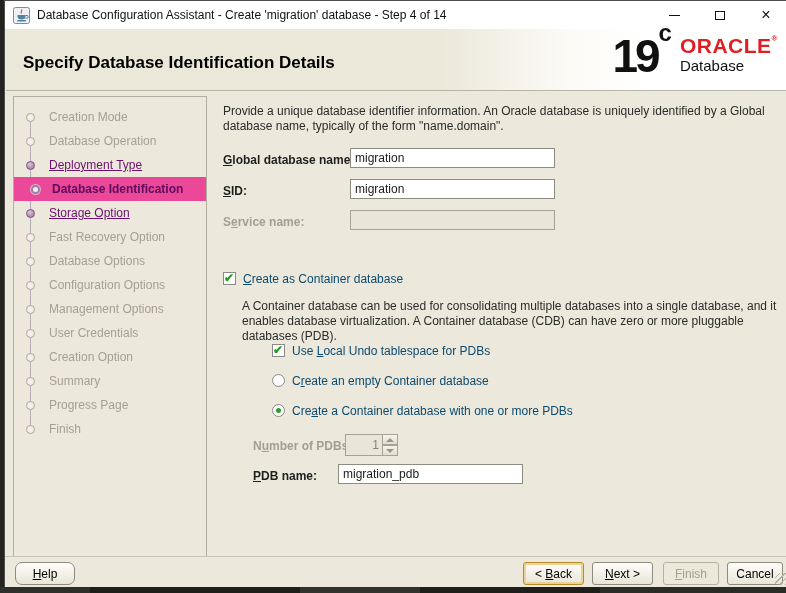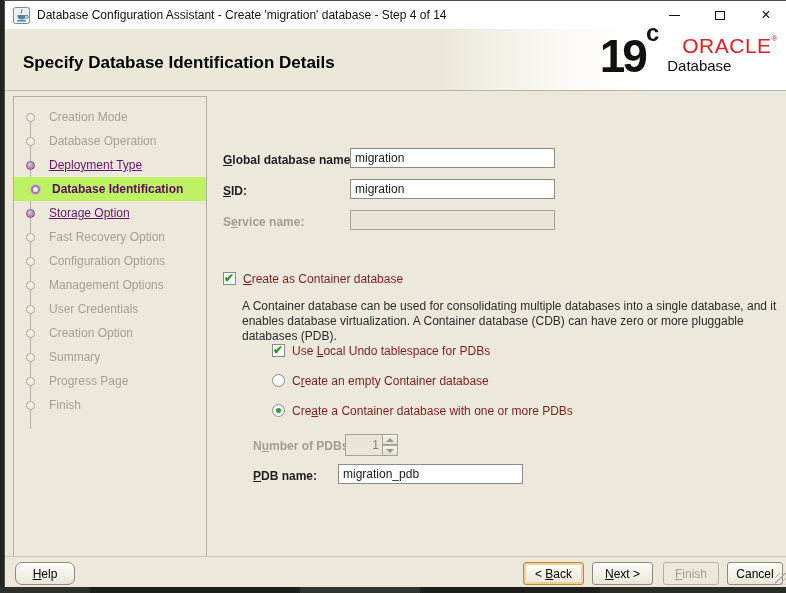--- a/index.html
+++ b/index.html
@@ -24,52 +24,52 @@
 
   
   .header { position:absolute; left:1px; top:28px; width:784px; height:62px;
     background:linear-gradient(90deg,#ebe7d9 0%,#ebe7d9 55%,#fcfbf7 72%,#ffffff 82%);
     border-bottom:1px solid #b9b5a6; }
   .page-title { position:absolute; left:17px; top:24px; font-size:17px; font-weight:bold; color:#000; }
   .logo { position:absolute; right:12px; top:6px; display:flex; align-items:flex-start; }
   .v19 { font-size:46px; font-weight:bold; color:#111; letter-spacing:-3px; line-height:0.95; }
   .vc  { font-size:24px; font-weight:bold; color:#111; position:relative; top:-16px; margin-left:1px; }
   .brandcol { margin-left:8px; padding-bottom:3px; }
-  .brand { font-size:21px; font-weight:normal; color:#e01e23; letter-spacing:0.5px; line-height:1;margin-left:15px; }
+  .brand { font-size:21px; font-weight:bold; color:#e01e23; letter-spacing:0.5px; line-height:1; }
   .regmark { font-size:8px; vertical-align:top; color:#e01e23; }
   .product { font-size:15px; color:#111; margin-top:1px; }
 
   
   .sidebar { position:absolute; left:8px; top:95px; width:194px; height:461px;
     background:#ece9dc; border:1px solid #b3afa0; padding-top:8px; }
   .connector { position:absolute; left:16px; top:20px; width:1px; height:312px; background:#b7abb7; }
   .step { position:relative; height:24px; display:flex; align-items:center; padding-left:12px; font-size:12px; }
   .dot { width:9px; height:9px; border-radius:50%; margin-right:14px; flex:0 0 auto; position:relative; z-index:2; }
   .step.pending .dot { background:#f1efe7; border:1px solid #a9a595; }
   .step.visited .dot { background:radial-gradient(circle at 35% 30%, #dcc6dc, #9a6f9a); border:1px solid #7d517d; }
-  .step.current  { background:#bef264;padding-left:19px; }
+  .step.current  { background:#ec4899;padding-left:19px; }
   .step.current .dot { width:9px; height:9px; border:2px solid #a47ca4; background:#f3eef3; box-shadow:0 0 0 1px #cdb9cd; margin-left:-2px; margin-right:12px; }
   .step.pending .step-label { color:#a5a192; }
   .step.visited .step-label { color:#6b116b; text-decoration:underline; cursor:pointer; }
   .step.current .step-label { color:#5c0a5c; font-weight:bold; }
 
   
   .content { position:absolute; left:210px; top:95px; width:568px; height:461px; font-size:12px; color:#2b2b2b; }
   .intro { position:absolute; left:8px; top:8px; width:556px; line-height:15px; }
   .fld-label { position:absolute; color:#1f1f1f;font-weight:bold; }
   .fld-label.disabled, .dis-text { color:#a39f90; }
   .mn { text-decoration:underline; }
   .txt { position:absolute; height:20px; border:1px solid #8f8b80; background:#fff; font:12px "Liberation Sans",sans-serif; padding:0 4px; color:#1a1a1a; }
   .txt:disabled, .txt.disabled { background:#e9e5d8; border-color:#a5a296; color:#8a867a; }
 
   .cb { position:absolute; width:13px; height:13px; background:#fff; border:1px solid #8a8a8a; display:inline-block; }
   .cb.checked::after { content:"✔"; position:absolute; left:0px; top:-2px; font-size:12px; font-weight:bold; color:#1f9d1f; }
   .rb { position:absolute; width:13px; height:13px; background:#fff; border:1px solid #8a8a8a; border-radius:50%; display:inline-block; }
   .rb.selected::after { content:""; position:absolute; left:3px; top:3px; width:5px; height:5px; border-radius:50%; background:#2a9f2a; }
-  .opt-label { position:absolute; color:#7f1d1d; }
+  .opt-label { position:absolute; color:#0c4a6e; }
 
   .spinner { position:absolute; left:130px; top:338px; width:53px; height:22px; display:flex; }
   .spin-input { width:38px; height:22px; border:1px solid #a5a296; background:#e9e5d8; font:12px "Liberation Sans",sans-serif; text-align:right; padding:0 3px; color:#8a867a; }
   .spin-btns { display:flex; flex-direction:column; width:15px; }
   .spin-btn { flex:1; border:1px solid #a5a296; border-left:none; background:linear-gradient(#f6f4ec,#e2deD0); position:relative; }
   .spin-btn.up::after { content:""; position:absolute; left:3px; top:3px; border-left:4px solid transparent; border-right:4px solid transparent; border-bottom:4px solid #9a968a; }
   .spin-btn.down::after { content:""; position:absolute; left:3px; top:3px; border-left:4px solid transparent; border-right:4px solid transparent; border-top:4px solid #9a968a; }
 
   
   .footer { position:absolute; left:0; bottom:0; width:100%; height:31px; border-top:1px solid #c9c5b5; }
@@ -143,20 +143,24 @@
       <div class="step visited">
           <span class="dot"></span>
           <span class="step-label">Storage Option</span>
         </div>
       <div class="step pending">
           <span class="dot"></span>
           <span class="step-label">Fast Recovery Option</span>
         </div>
       <div class="step pending">
           <span class="dot"></span>
+          <span class="step-label">Database Options</span>
+        </div>
+      <div class="step pending">
+          <span class="dot"></span>
           <span class="step-label">Configuration Options</span>
         </div>
       <div class="step pending">
           <span class="dot"></span>
           <span class="step-label">Management Options</span>
         </div>
       <div class="step pending">
           <span class="dot"></span>
           <span class="step-label">User Credentials</span>
         </div>
@@ -172,20 +176,21 @@
           <span class="dot"></span>
           <span class="step-label">Progress Page</span>
         </div>
       <div class="step pending">
           <span class="dot"></span>
           <span class="step-label">Finish</span>
         </div>
     </div>
 
     <div class="content">
+      <div class="intro">Provide a unique database identifier information. An Oracle database is uniquely identified by a Global database name, typically of the form "name.domain".</div>
 
       <label class="fld-label" style="left:8px; top:57px;"><span></span><span class="mn">G</span><span>lobal database name:</span></label>
       <input class="txt" style="left: 135px; top: 52px; width: 205px;" value="migration">
 
       <label class="fld-label" style="left:8px; top:88px;"><span></span><span class="mn">S</span><span>ID:</span></label>
       <input class="txt" style="left: 135px; top: 83px; width: 205px;" value="migration">
 
       <label class="fld-label disabled" style="left:8px; top:119px;"><span>S</span><span class="mn">e</span><span>rvice name:</span></label>
       <input class="txt disabled" style="left: 135px; top: 114px; width: 205px;" disabled="" value="">
 

